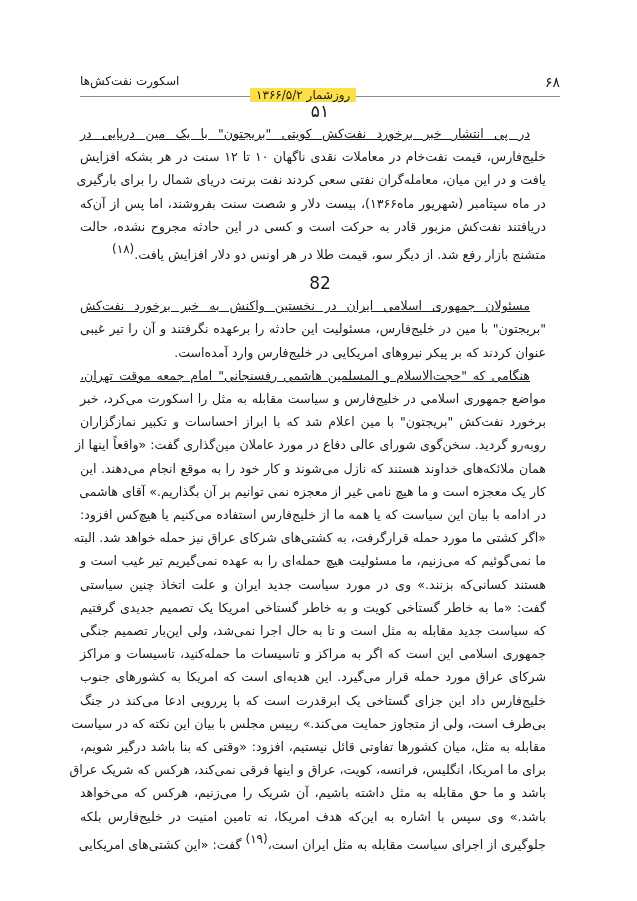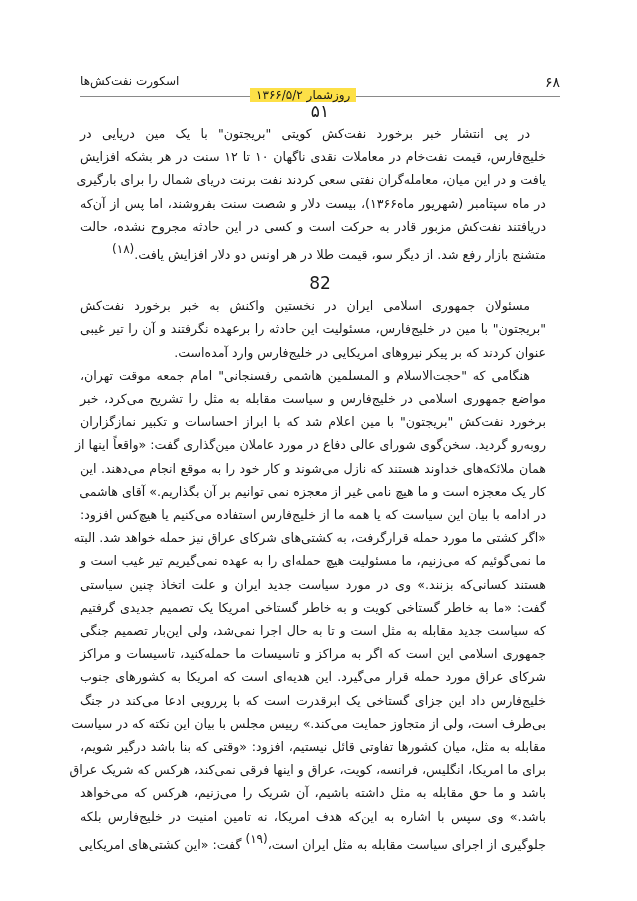--- a/index.html
+++ b/index.html
@@ -12,21 +12,21 @@
   .page-number { position: absolute; right: 0; top: 2px; font-size: 14px; }
   .book-title { position: absolute; left: 0; top: 2px; font-size: 12px; }
   .chronicle { position: absolute; left: 170px; top: 16px; font-size: 12px; background: #fde047;
                padding: 0 6px; }
   .body { position: absolute; top: 100px; left: 0; width: 480px; }
   .entry-number { font-size: 17px; text-align: center; margin: 0; line-height: 22px; }
   .para { font-size: 12.6px; line-height: 23.2px; text-align: justify; text-align-last: right;
           margin: 0; text-indent: 14px; }
   .line { display: block; text-align: justify; text-align-last: justify; white-space: nowrap; }
   .line.end { text-align-last: right; }
-  .line.indent { padding-right: 16px; }
+  .line.indent { padding-right: 16px; text-decoration: underline; }
   sup { font-size: 12px; vertical-align: 6px; }
   .entry { margin-bottom: 6px; }
 </style>
 </head>
 <body>
 
 <div class="page">
   <div class="header">
     <span class="page-number">۶۸</span>
     <span class="book-title">اسکورت نفت‌کش‌ها</span>
@@ -49,21 +49,21 @@
 
     <div class="entry">
       <p class="entry-number">82</p>
       <div class="para">
         <span class="line indent">مسئولان جمهوری اسلامی ایران در نخستین واکنش به خبر برخورد نفت‌کش</span>
         <span class="line">"بریجتون" با مین در خلیج‌فارس، مسئولیت این حادثه را برعهده نگرفتند و آن را تیر غیبی</span>
         <span class="line end">عنوان کردند که بر پیکر نیروهای امریکایی در خلیج‌فارس وارد آمده‌است.</span>
       </div>
       <div class="para">
         <span class="line indent">هنگامی که "حجت‌الاسلام و المسلمین هاشمی رفسنجانی" امام جمعه موقت تهران،</span>
-        <span class="line">مواضع جمهوری اسلامی در خلیج‌فارس و سیاست مقابله به مثل را تشریح می‌کرد، خبر</span>
+        <span class="line">مواضع جمهوری اسلامی در خلیج‌فارس و سیاست مقابله به مثل را اسکورت می‌کرد، خبر</span>
         <span class="line">برخورد نفت‌کش "بریجتون" با مین اعلام شد که با ابراز احساسات و تکبیر نمازگزاران</span>
         <span class="line">روبه‌رو گردید. سخن‌گوی شورای عالی دفاع در مورد عاملان مین‌گذاری گفت: «واقعاً اینها از</span>
         <span class="line">همان ملائکه‌های خداوند هستند که نازل می‌شوند و کار خود را به موقع انجام می‌دهند. این</span>
         <span class="line">کار یک معجزه است و ما هیچ نامی غیر از معجزه نمی توانیم بر آن بگذاریم.» آقای هاشمی</span>
         <span class="line">در ادامه با بیان این سیاست که یا همه ما از خلیج‌فارس استفاده می‌کنیم یا هیچ‌کس افزود:</span>
         <span class="line">«اگر کشتی ما مورد حمله قرارگرفت، به کشتی‌های شرکای عراق نیز حمله خواهد شد. البته</span>
         <span class="line">ما نمی‌گوئیم که می‌زنیم، ما مسئولیت هیچ حمله‌ای را به عهده نمی‌گیریم تیر غیب است و</span>
         <span class="line">هستند کسانی‌که بزنند.» وی در مورد سیاست جدید ایران و علت اتخاذ چنین سیاستی</span>
         <span class="line">گفت: «ما به خاطر گستاخی کویت و به خاطر گستاخی امریکا یک تصمیم جدیدی گرفتیم</span>
         <span class="line">که سیاست جدید مقابله به مثل است و تا به حال اجرا نمی‌شد، ولی این‌بار تصمیم جنگی</span>

